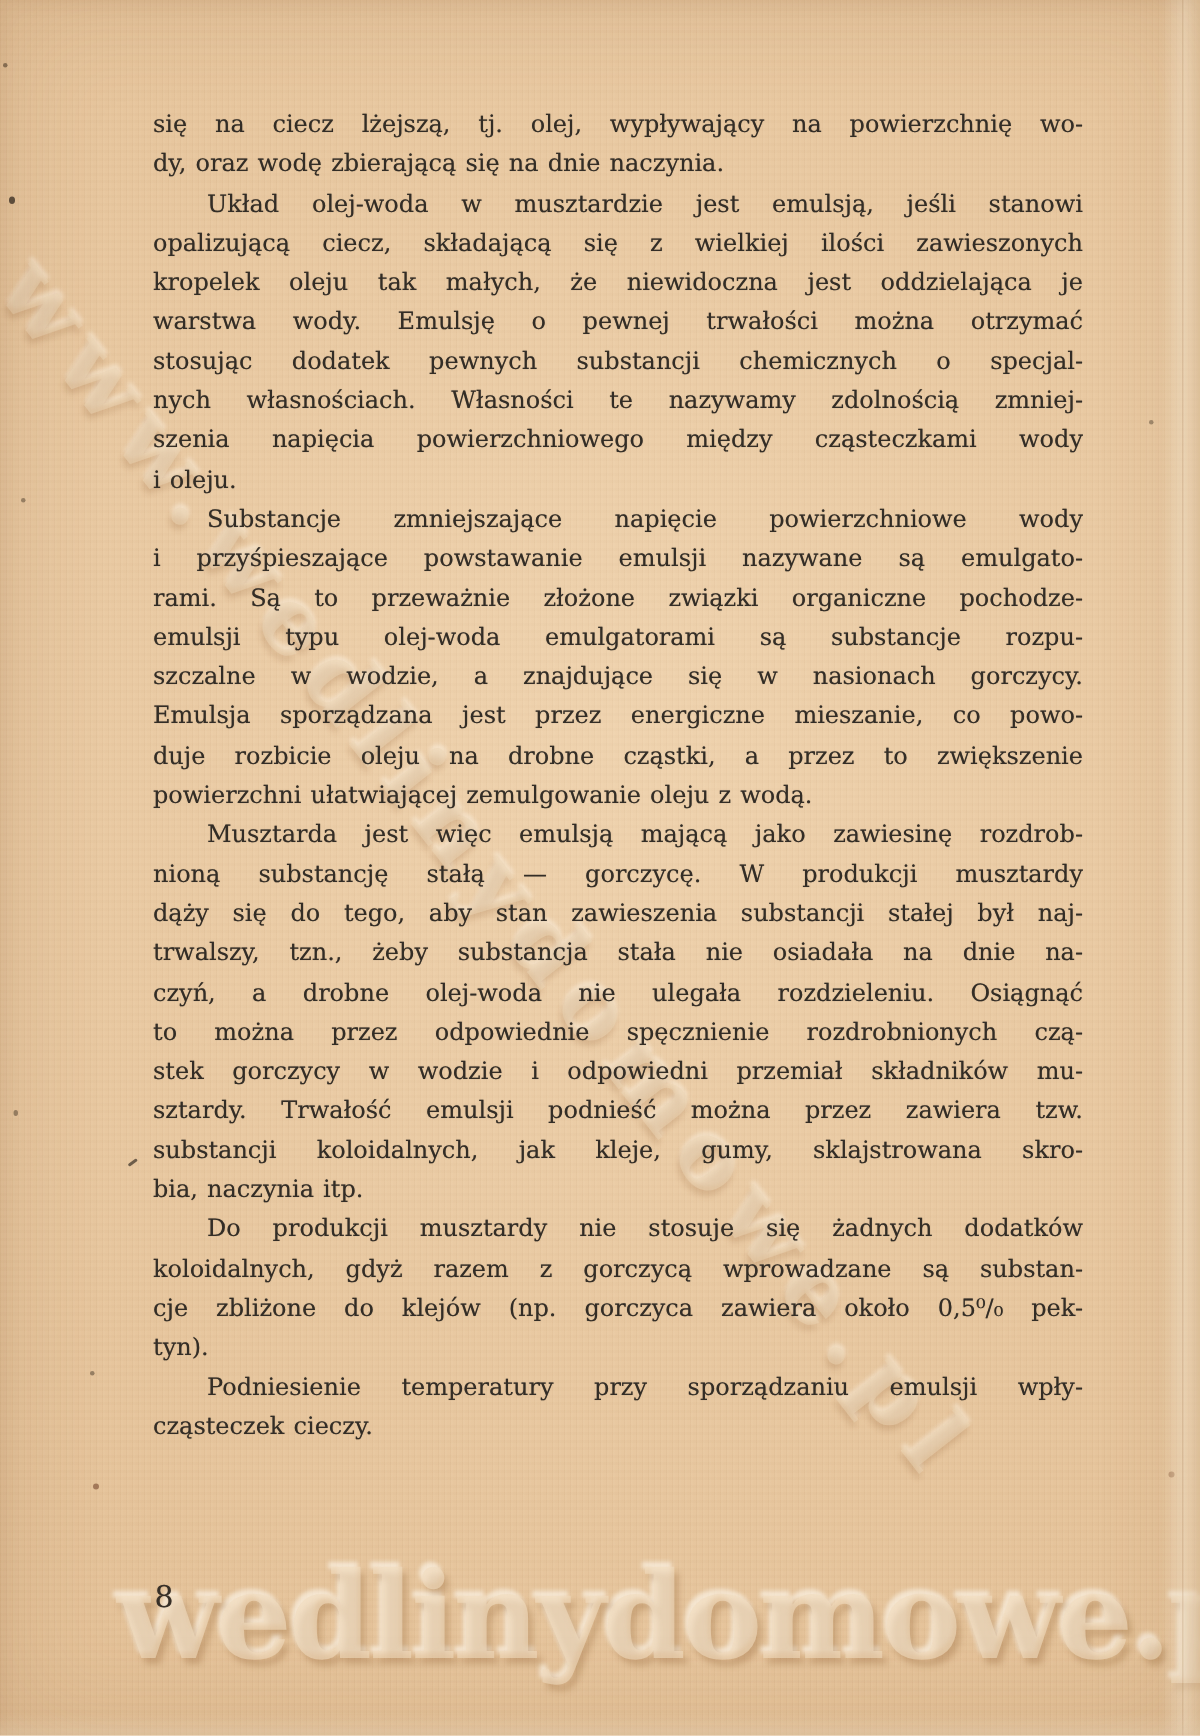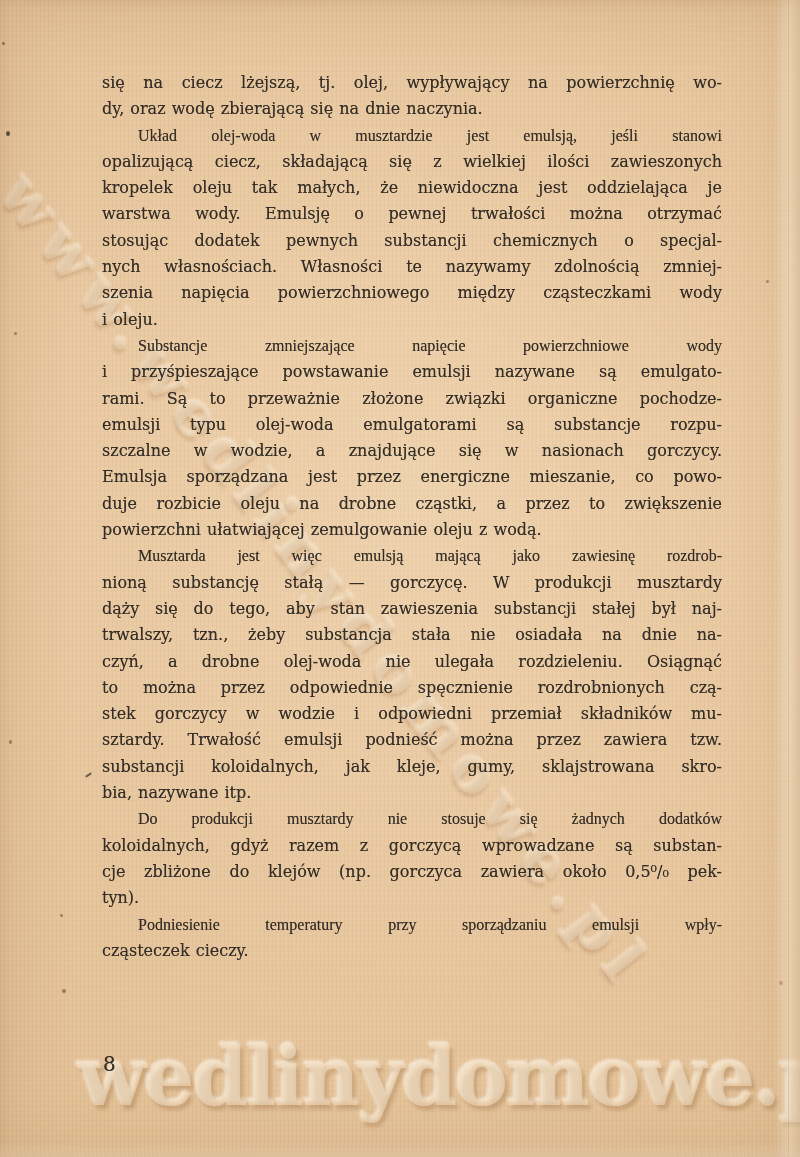--- a/index.html
+++ b/index.html
@@ -70,21 +70,21 @@
     text-shadow:0 0 0.5px rgba(51,45,38,0.55);
     word-spacing:1px;
   }
   .line{
     height:26.3px;line-height:26.3px;
     overflow:hidden;
     text-align:justify;
     text-align-last:justify;
   }
   .line.last{text-align-last:left;}
-  .line.indent{padding-left:36px;font-family:Liberation Serif, serif;}
+  .line.indent{padding-left:36px;}
 
   .pagenum{
     position:absolute;left:103px;top:1052px;
     font-size:20px;color:#372f27;
     text-shadow:0 0 0.5px rgba(51,45,38,0.5);
   }
 
   .speck{position:absolute;border-radius:50%;}
 </style>
 </head>
@@ -116,21 +116,21 @@
       <div class="line last">powierzchni ułatwiającej zemulgowanie oleju z wodą.</div>
       <div class="line indent">Musztarda jest więc emulsją mającą jako zawiesinę rozdrob-</div>
       <div class="line">nioną substancję stałą — gorczycę. W produkcji musztardy</div>
       <div class="line">dąży się do tego, aby stan zawieszenia substancji stałej był naj-</div>
       <div class="line">trwalszy, tzn., żeby substancja stała nie osiadała na dnie na-</div>
       <div class="line">czyń, a drobne olej-woda nie ulegała rozdzieleniu. Osiągnąć</div>
       <div class="line">to można przez odpowiednie spęcznienie rozdrobnionych czą-</div>
       <div class="line">stek gorczycy w wodzie i odpowiedni przemiał składników mu-</div>
       <div class="line">sztardy. Trwałość emulsji podnieść można przez zawiera tzw.</div>
       <div class="line">substancji koloidalnych, jak kleje, gumy, sklajstrowana skro-</div>
-      <div class="line last">bia, nazywane itp.</div>
+      <div class="line last">bia, naczynia itp.</div>
       <div class="line indent">Do produkcji musztardy nie stosuje się żadnych dodatków</div>
       <div class="line">koloidalnych, gdyż razem z gorczycą wprowadzane są substan-</div>
       <div class="line">cje zbliżone do klejów (np. gorczyca zawiera około 0,5⁰/₀ pek-</div>
       <div class="line last">tyn).</div>
       <div class="line indent">Podniesienie temperatury przy sporządzaniu emulsji wpły-</div>
       <div class="line last">cząsteczek cieczy.</div>
     </div>
 
   <div class="pagenum">8</div>
 

